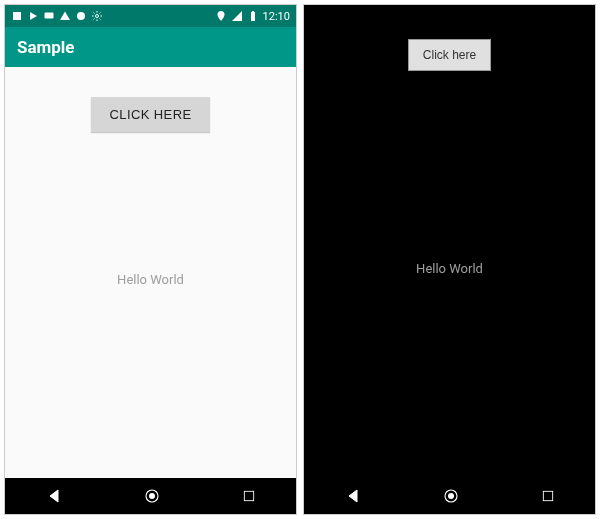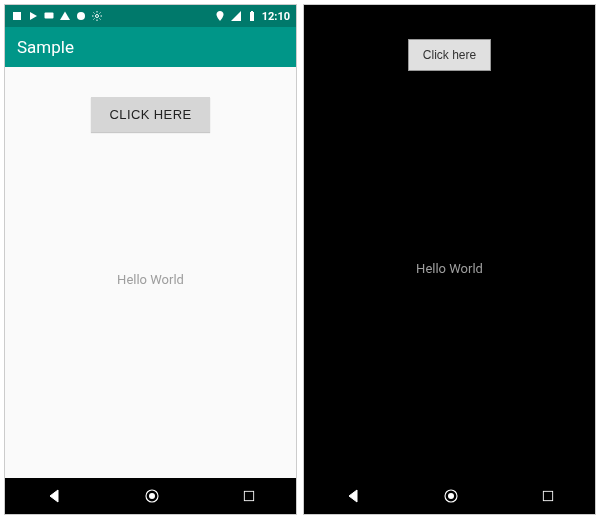--- a/index.html
+++ b/index.html
@@ -21,31 +21,31 @@
     overflow: hidden;
   }
   .status-bar {
     height: 22px;
     display: flex;
     align-items: center;
     justify-content: space-between;
     padding: 0 6px;
     font-size: 11px;
   }
-  .status-left, .status-right { display: flex; align-items: center; gap: 4px; font-weight: bold; }
+  .status-left, .status-right { display: flex; align-items: center; gap: 4px; }
   .phone-light .status-bar { background: #00796B; color: #fff; }
   .app-bar {
     height: 40px;
     background: #009688;
     color: #fff;
     display: flex;
     align-items: center;
     padding: 0 12px;
     font-size: 17px;
-    font-weight: 400;
+    font-weight: 700;
   }
   .phone-light .content {
     flex: 1;
     background: #fafafa;
     display: flex;
     flex-direction: column;
     align-items: center;
   }
   .btn-light {
     margin-top: 30px;

